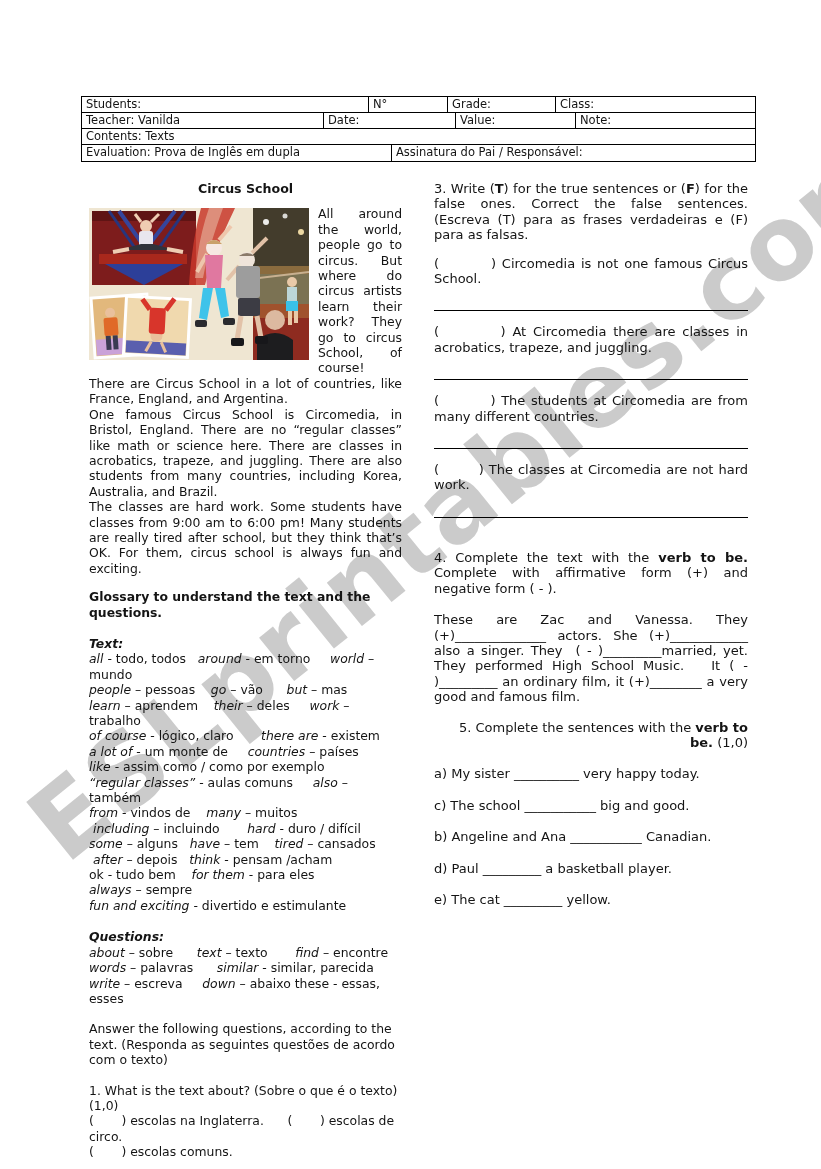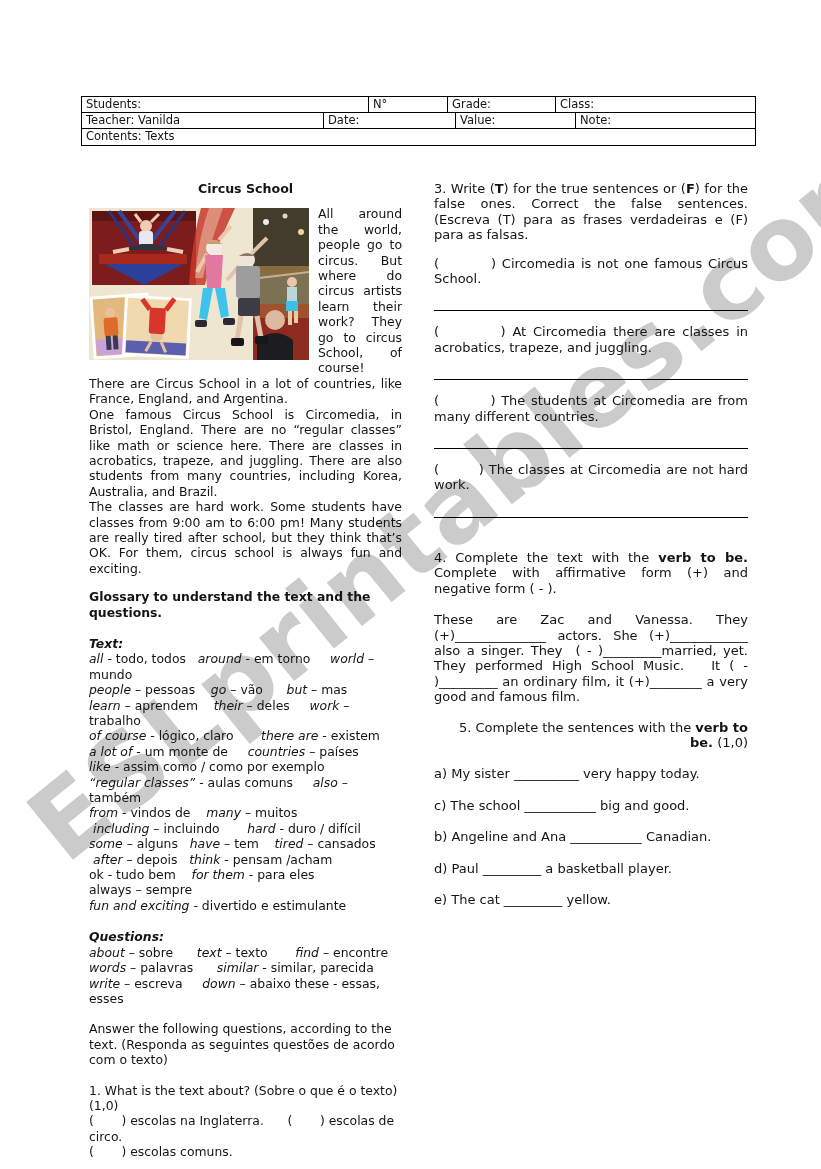--- a/index.html
+++ b/index.html
@@ -53,20 +53,24 @@
         <div class="hcell">Class:</div>
       </div>
       <div class="hrow">
         <div class="hcell" style="width:242px">Teacher: Vanilda</div>
         <div class="hcell" style="width:132px">Date:</div>
         <div class="hcell" style="width:120px">Value:</div>
         <div class="hcell">Note:</div>
       </div>
       <div class="hrow">
         <div class="hcell">Contents: Texts</div>
+      </div>
+      <div class="hrow">
+        <div class="hcell" style="width:310px">Evaluation: Prova de Inglês em dupla</div>
+        <div class="hcell">Assinatura do Pai / Responsável:</div>
       </div>
     </div>
 
     <div class="col-left">
       <div class="title">Circus School</div>
 
       <svg class="collage" viewBox="0 0 220 152" aria-hidden="true">
         <rect width="220" height="152" fill="#efe6d2"></rect>
         <rect x="164" width="56" height="152" fill="#7b7253"></rect>
         <rect x="164" width="56" height="58" fill="#433c2c"></rect>
@@ -149,21 +153,21 @@
       <div class="gline"><span style="font-style: italic;">learn</span><span> – aprendem    </span><span style="font-style: italic;">their</span><span> – deles     </span><span style="font-style: italic;">work</span><span> – trabalho</span></div>
       <div class="gline"><span style="font-style: italic;">of course</span><span> - lógico, claro       </span><span style="font-style: italic;">there are</span><span> - existem</span></div>
       <div class="gline"><span style="font-style: italic;">a lot of</span><span> - um monte de     </span><span style="font-style: italic;">countries</span><span> – países</span></div>
       <div class="gline"><span style="font-style: italic;">like</span><span> - assim como / como por exemplo</span></div>
       <div class="gline"><span style="font-style: italic;">“regular classes”</span><span> - aulas comuns     </span><span style="font-style: italic;">also</span><span> – também</span></div>
       <div class="gline"><span style="font-style: italic;">from</span><span> - vindos de    </span><span style="font-style: italic;">many</span><span> – muitos</span></div>
       <div class="gline"><span> </span><span style="font-style: italic;">including</span><span> – incluindo       </span><span style="font-style: italic;">hard</span><span> - duro / difícil</span></div>
       <div class="gline"><span style="font-style: italic;">some</span><span> – alguns   </span><span style="font-style: italic;">have</span><span> – tem    </span><span style="font-style: italic;">tired</span><span> – cansados</span></div>
       <div class="gline"><span> </span><span style="font-style: italic;">after</span><span> – depois   </span><span style="font-style: italic;">think</span><span> - pensam /acham</span></div>
       <div class="gline"><span>ok - tudo bem    </span><span style="font-style: italic;">for them</span><span> - para eles</span></div>
-      <div class="gline"><span style="">always</span><span> – sempre</span></div>
+      <div class="gline"><span style="font-style: italic;">always</span><span> – sempre</span></div>
       <div class="gline"><span style="font-style: italic;">fun and exciting</span><span> - divertido e estimulante</span></div>
 
       <div class="sec-label">Questions:</div>
       <div class="gline"><span style="font-style: italic;">about</span><span> – sobre      </span><span style="font-style: italic;">text</span><span> – texto       </span><span style="font-style: italic;">find</span><span> – encontre</span></div>
       <div class="gline"><span style="font-style: italic;">words</span><span> – palavras      </span><span style="font-style: italic;">similar</span><span> - similar, parecida</span></div>
       <div class="gline"><span style="font-style: italic;">write</span><span> – escreva     </span><span style="font-style: italic;">down</span><span> – abaixo </span><span style=" text-align: center;">these</span><span> - essas, esses</span></div>
 
       <div class="intro">Answer the following questions, according to the text. (Responda as seguintes questões de acordo com o texto)</div>
 
       <div class="qhead">1. What is the text about? (Sobre o que é o texto) (1,0)</div>

